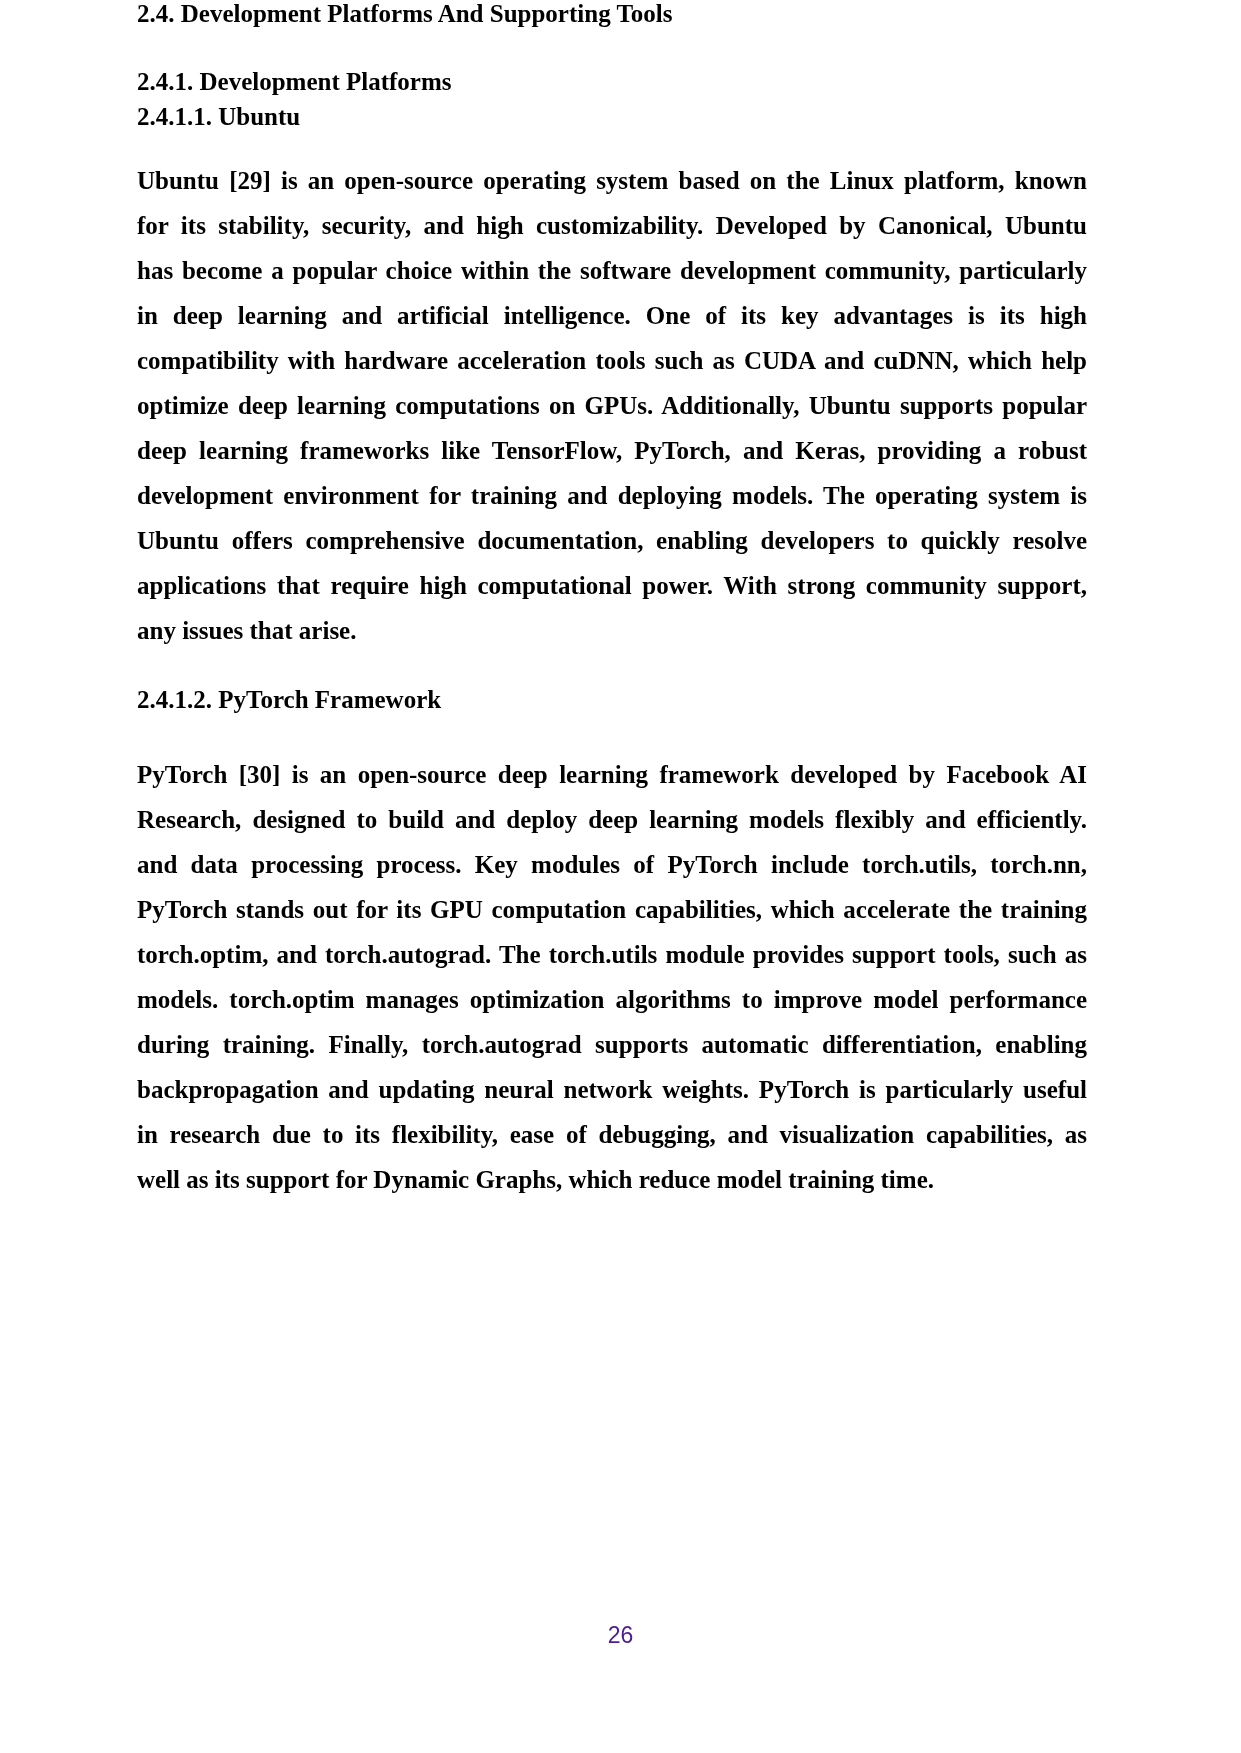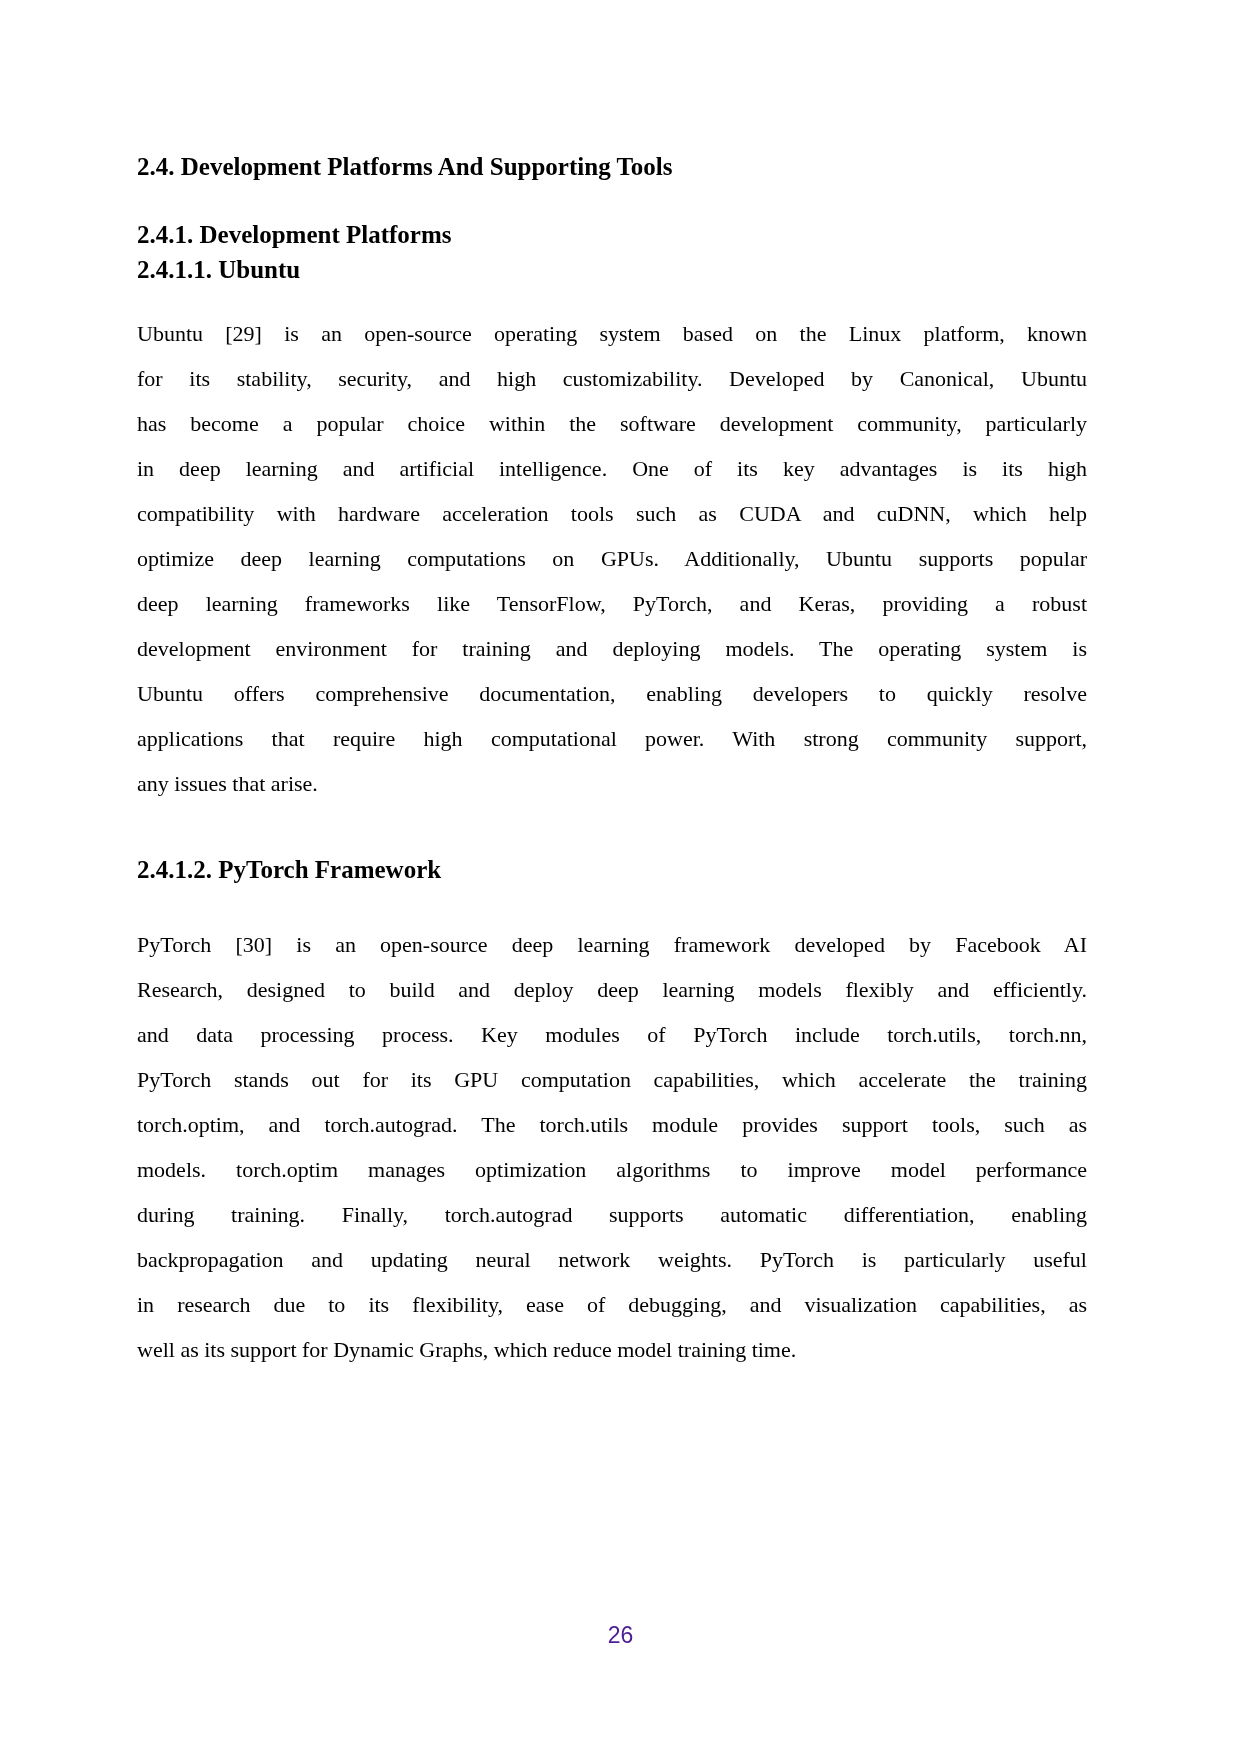--- a/index.html
+++ b/index.html
@@ -17,25 +17,25 @@
     position:absolute;
     left:137px;
     top:0;
     width:950px;
   }
   .heading {
     font-weight:bold;
     font-size:25px;
     line-height:28px;
   }
-  .h-main   { margin-top:153px; }
+  .h-main   { }
   .h-sub    { margin-top:40px; }
   .h-subsub { margin-top:7px; }
-  .h-pytorch{ margin-top:50px; }
-  .para { font-size:22px; }
+  .h-pytorch{ margin-top:33px; }
+  .para { font-size:25px;font-weight:bold; }
   .para-1 { margin-top:27px; }
   .para-2 { margin-top:38px; }
   .para .line {
     height:45px;
     line-height:45px;
     overflow:hidden;
     text-align:justify;
     text-align-last:justify;
     white-space:normal;
   }

